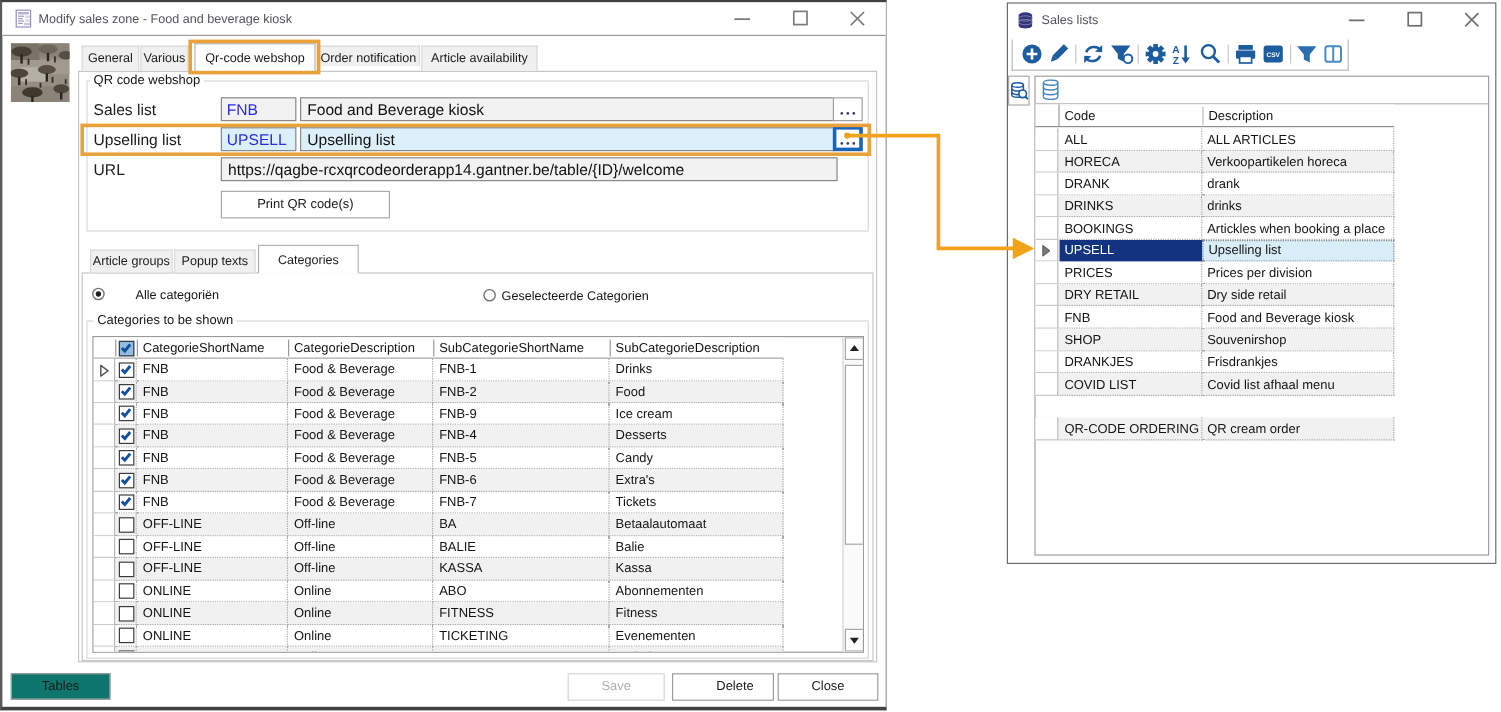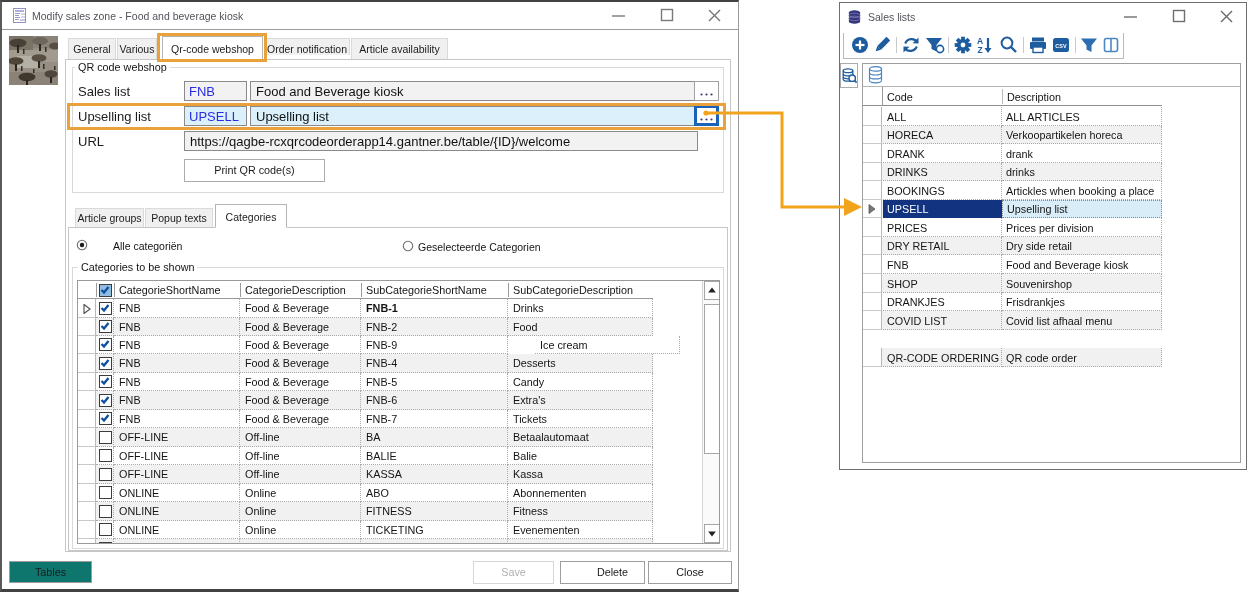--- a/index.html
+++ b/index.html
@@ -97,21 +97,21 @@
         </g>
       </svg></div>
 <div class="a" style="left:67px;top:103px;width:659px;height:27px;border:3px solid #e9a23b;z-index:3;"></div>
 
 <div class="a" style="left:184px;top:131px;width:514px;height:20px;background:#f2f2f2;border:1px solid #8a8a8a;font-size:13px;color:#121212;padding:2px 0 0 5px;">https://qagbe-rcxqrcodeorderapp14.gantner.be/table/{ID}/welcome</div>
 
 <div class="a" style="left:184px;top:159px;width:141px;height:23px;background:#fff;border:1px solid #ababab;font-size:10.8px;color:#1b1b1b;text-align:center;line-height:21px;">Print QR code(s)</div>
 
 <div class="a" style="left:75px;top:208px;width:69px;height:19px;background:#f0f0f0;border:1px solid #dadada;border-bottom:none;z-index:4;font-size:10.5px;color:#1b1b1b;text-align:center;line-height:18px;">Article groups</div>
 <div class="a" style="left:145px;top:208px;width:68px;height:19px;background:#f0f0f0;border:1px solid #dadada;border-bottom:none;z-index:4;font-size:10.5px;color:#1b1b1b;text-align:center;line-height:18px;">Popup texts</div>
-<div class="a" style="left:215px;top:204px;width:72px;height:24px;background:#fff;border:1px solid #b4b4b4;border-bottom:1px solid #fff;z-index:5;font-size:10.5px;color:#1b1b1b;text-align:center;line-height:24px;">Categories</div>
+<div class="a" style="left:215px;top:204px;width:84px;height:24px;background:#fff;border:1px solid #b4b4b4;border-bottom:1px solid #fff;z-index:5;font-size:10.5px;color:#1b1b1b;text-align:center;line-height:24px;">Categories</div>
 <div class="a" style="left:68px;top:227px;width:660px;height:324px;border:1px solid #c6c6c6;"></div>
 
 <svg class="a" style="left:76px;top:239px;" width="12" height="12" viewBox="0 0 12 12">
  <circle cx="6" cy="6" r="4.7" fill="#fff" stroke="#6f6f6f" stroke-width="1.1"></circle>
  <circle cx="6" cy="6" r="2.2" fill="#1c1c1c"></circle>
 </svg>
 <div class="a" style="left:113px;top:240px;font-size:10.5px;color:#141414;">Alle categoriën</div>
 <svg class="a" style="left:402px;top:240px;" width="12" height="12" viewBox="0 0 12 12">
  <circle cx="6" cy="6" r="4.7" fill="#fff" stroke="#6f6f6f" stroke-width="1.1"></circle>
 </svg>
@@ -143,21 +143,21 @@
           <path d="M1,0.5 L7,5 L1,9.5 Z" fill="none" stroke="#555" stroke-width="1.2"></path>
         </svg>
 <div class="a" style="left:18px;top:0;width:18px;height:100%;border-right:1px dotted #aaa;border-bottom:1px dotted #aaa;"></div>
 <div class="a" style="left:20.5px;top:2.5px;width:13px;height:13px;background:#fff;border:1.6px solid #3c3c3c;">
           <svg width="10" height="10" viewBox="0 0 10 10" style="position:absolute;left:0px;top:0px;">
             <polyline points="1.5,5 4,7.5 8.5,2" fill="none" stroke="#10509e" stroke-width="2.4"></polyline>
           </svg>
         </div>
 <div class="a g" style="left:36px;top:0;width:126px;height:100%;border-right:1px dotted #aaa;border-bottom:1px dotted #aaa;padding:3px 0 0 5px;">FNB</div>
 <div class="a g" style="left:162px;top:0;width:121px;height:100%;border-right:1px dotted #aaa;border-bottom:1px dotted #aaa;padding:3px 0 0 5px;">Food &amp; Beverage</div>
-<div class="a g" style="left:283px;top:0;width:147px;height:100%;border-right:1px dotted #aaa;border-bottom:1px dotted #aaa;padding:3px 0 0 5px;font-weight:bold;">FNB-1</div>
+<div class="a g" style="left:283px;top:0;width:147px;height:100%;border-right:1px dotted #aaa;border-bottom:1px dotted #aaa;padding:3px 0 0 5px;">FNB-1</div>
 <div class="a g" style="left:430px;top:0;width:145px;height:100%;border-right:1px dotted #aaa;border-bottom:1px dotted #aaa;padding:3px 0 0 5px;">Drinks</div>
 </div>
 <div class="a" style="left:0;top:36.5px;width:575px;height:18.5px;background:#f1f1f1;">
 <div class="a" style="left:0;top:0;width:18px;height:100%;background:#fff;border-right:1px solid #b9b9b9;border-bottom:1px solid #c9c9c9;"></div>
 <div class="a" style="left:18px;top:0;width:18px;height:100%;border-right:1px dotted #aaa;border-bottom:1px dotted #aaa;"></div>
 <div class="a" style="left:20.5px;top:2.5px;width:13px;height:13px;background:#fff;border:1.6px solid #3c3c3c;">
           <svg width="10" height="10" viewBox="0 0 10 10" style="position:absolute;left:0px;top:0px;">
             <polyline points="1.5,5 4,7.5 8.5,2" fill="none" stroke="#10509e" stroke-width="2.4"></polyline>
           </svg>
         </div>
@@ -170,21 +170,21 @@
 <div class="a" style="left:0;top:0;width:18px;height:100%;background:#fff;border-right:1px solid #b9b9b9;border-bottom:1px solid #c9c9c9;"></div>
 <div class="a" style="left:18px;top:0;width:18px;height:100%;border-right:1px dotted #aaa;border-bottom:1px dotted #aaa;"></div>
 <div class="a" style="left:20.5px;top:2.5px;width:13px;height:13px;background:#fff;border:1.6px solid #3c3c3c;">
           <svg width="10" height="10" viewBox="0 0 10 10" style="position:absolute;left:0px;top:0px;">
             <polyline points="1.5,5 4,7.5 8.5,2" fill="none" stroke="#10509e" stroke-width="2.4"></polyline>
           </svg>
         </div>
 <div class="a g" style="left:36px;top:0;width:126px;height:100%;border-right:1px dotted #aaa;border-bottom:1px dotted #aaa;padding:3px 0 0 5px;">FNB</div>
 <div class="a g" style="left:162px;top:0;width:121px;height:100%;border-right:1px dotted #aaa;border-bottom:1px dotted #aaa;padding:3px 0 0 5px;">Food &amp; Beverage</div>
 <div class="a g" style="left:283px;top:0;width:147px;height:100%;border-right:1px dotted #aaa;border-bottom:1px dotted #aaa;padding:3px 0 0 5px;">FNB-9</div>
-<div class="a g" style="left:430px;top:0;width:145px;height:100%;border-right:1px dotted #aaa;border-bottom:1px dotted #aaa;padding:3px 0 0 5px;margin-left:27px;">Ice cream</div>
+<div class="a g" style="left:430px;top:0;width:145px;height:100%;border-right:1px dotted #aaa;border-bottom:1px dotted #aaa;padding:3px 0 0 5px;">Ice cream</div>
 </div>
 <div class="a" style="left:0;top:73.4px;width:575px;height:18.5px;background:#f1f1f1;">
 <div class="a" style="left:0;top:0;width:18px;height:100%;background:#fff;border-right:1px solid #b9b9b9;border-bottom:1px solid #c9c9c9;"></div>
 <div class="a" style="left:18px;top:0;width:18px;height:100%;border-right:1px dotted #aaa;border-bottom:1px dotted #aaa;"></div>
 <div class="a" style="left:20.5px;top:2.5px;width:13px;height:13px;background:#fff;border:1.6px solid #3c3c3c;">
           <svg width="10" height="10" viewBox="0 0 10 10" style="position:absolute;left:0px;top:0px;">
             <polyline points="1.5,5 4,7.5 8.5,2" fill="none" stroke="#10509e" stroke-width="2.4"></polyline>
           </svg>
         </div>
 <div class="a g" style="left:36px;top:0;width:126px;height:100%;border-right:1px dotted #aaa;border-bottom:1px dotted #aaa;padding:3px 0 0 5px;">FNB</div>
@@ -482,21 +482,21 @@
 <div class="a g" style="left:139px;top:0;width:160px;height:100%;border-right:1px dotted #aaa;border-bottom:1px dotted #aaa;padding:3.5px 0 0 4px;">Frisdrankjes</div>
 </div>
 <div class="a" style="left:863px;top:311.1px;width:299px;height:18.55px;background:#f1f1f1;">
 <div class="a" style="left:0;top:0;width:19px;height:100%;background:#fff;border-right:1px solid #b9b9b9;border-bottom:1px solid #c9c9c9;"></div>
 <div class="a g" style="left:20px;top:0;width:119px;height:100%;border-right:1px dotted #aaa;border-bottom:1px dotted #aaa;padding:3.5px 0 0 4px;">COVID LIST</div>
 <div class="a g" style="left:139px;top:0;width:160px;height:100%;border-right:1px dotted #aaa;border-bottom:1px dotted #aaa;padding:3.5px 0 0 4px;">Covid list afhaal menu</div>
 </div>
 <div class="a" style="left:863px;top:348.2px;width:299px;height:18.55px;background:#f1f1f1;">
 <div class="a" style="left:0;top:0;width:19px;height:100%;background:#fff;border-right:1px solid #b9b9b9;border-bottom:1px solid #c9c9c9;"></div>
 <div class="a g" style="left:20px;top:0;width:119px;height:100%;border-right:1px dotted #aaa;border-bottom:1px dotted #aaa;padding:3.5px 0 0 4px;">QR-CODE ORDERING</div>
-<div class="a g" style="left:139px;top:0;width:160px;height:100%;border-right:1px dotted #aaa;border-bottom:1px dotted #aaa;padding:3.5px 0 0 4px;">QR code order</div>
+<div class="a g" style="left:139px;top:0;width:160px;height:100%;border-right:1px dotted #aaa;border-bottom:1px dotted #aaa;padding:3.5px 0 0 4px;">QR cream order</div>
 </div>
 
 <svg class="a" style="left:700px;top:100px;" width="170" height="120" viewBox="0 0 170 120">
  <g stroke="#f2a31c" stroke-width="3" fill="none">
   <path d="M6,13 L82,13 L82,107 L145,107"></path>
  </g>
  <circle cx="6" cy="13" r="2.6" fill="#f2a31c"></circle>
  <path d="M144,98 L162,107 L144,116 Z" fill="#f2a31c"></path>
 </svg>
 

